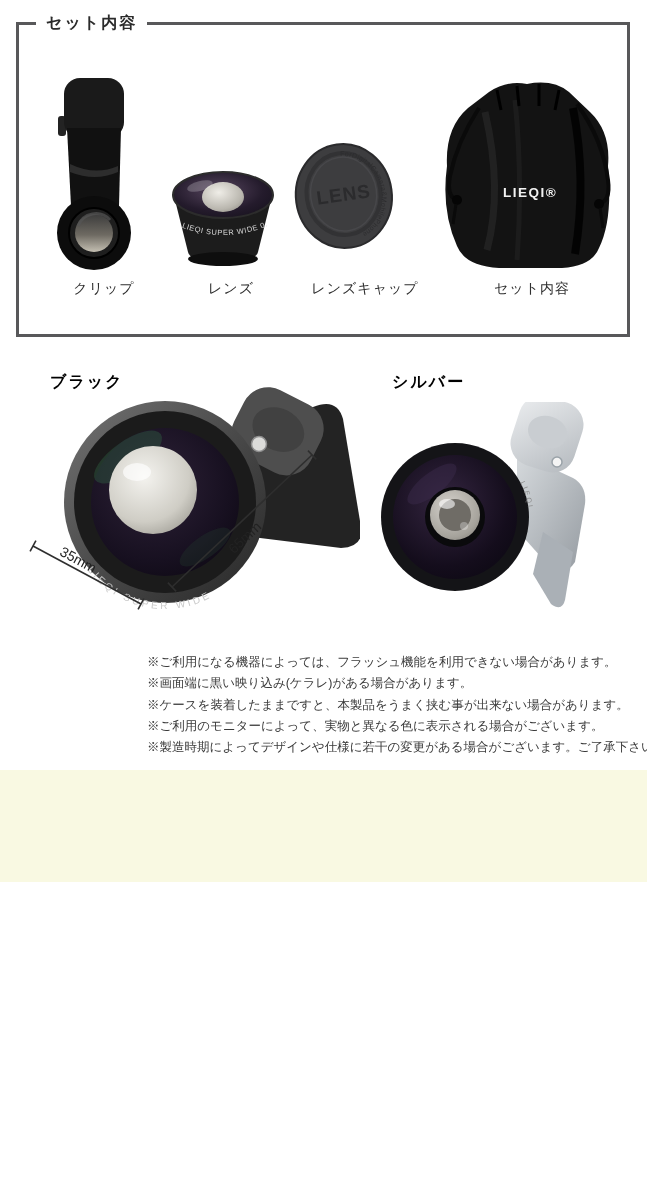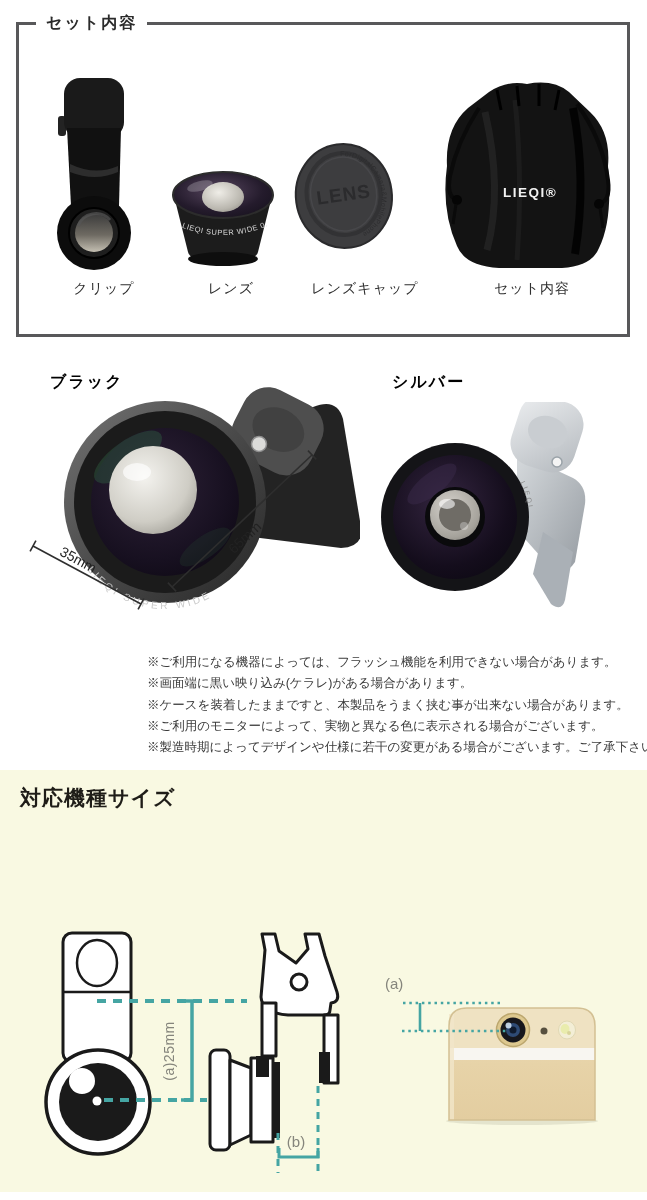--- a/index.html
+++ b/index.html
@@ -1,16 +1,16 @@
 <!DOCTYPE html>
 <html><head>
 <meta charset="utf-8">
 <style>
   html,body{margin:0;padding:0;background:#ffffff;}
-  .page{position:relative;width:647px;height:1192px;background:#ffffff;overflow:hidden;
+  .page{position:relative;width:647px;height:882px;background:#ffffff;overflow:hidden;
         font-family:"Liberation Sans",sans-serif;color:#2f2f2f;}
   .abs{position:absolute;}
   
   .set-box{left:16px;top:22px;width:608px;height:309px;border:3px solid #58585a;}
   .legend{left:36px;top:13px;background:#ffffff;padding:0 10px;font-size:16px;font-weight:bold;
           color:#2b2b2b;letter-spacing:2px;}
   .item-label{top:280px;font-size:14px;color:#2f2f2f;letter-spacing:1px;transform:translateX(-50%);white-space:nowrap;margin-left:9px;}
   
   .variant-label{font-size:16px;font-weight:700;color:#000000;letter-spacing:2px;}
   
@@ -206,21 +206,20 @@
 
   <div class="abs notes">
     <p>※ご利用になる機器によっては、フラッシュ機能を利用できない場合があります。</p>
     <p>※画面端に黒い映り込み(ケラレ)がある場合があります。</p>
     <p>※ケースを装着したままですと、本製品をうまく挟む事が出来ない場合があります。</p>
     <p>※ご利用のモニターによって、実物と異なる色に表示される場合がございます。</p>
     <p>※製造時期によってデザインや仕様に若干の変更がある場合がございます。ご了承下さい。</p>
   </div>
 
   <div class="abs beige"></div>
-  <div class="abs compat-heading">対応機種サイズ</div>
 
   <svg class="abs" style="left:0;top:905px;" width="647" height="295" viewBox="0 905 647 295">
     <defs>
       <linearGradient id="phoneG" x1="0" y1="0" x2="0" y2="1">
         <stop offset="0" stop-color="#ecdcb8"></stop>
           <stop offset="0.5" stop-color="#e7d3a8"></stop>
           <stop offset="1" stop-color="#e3cda0"></stop>
       </linearGradient>
     </defs>
 

